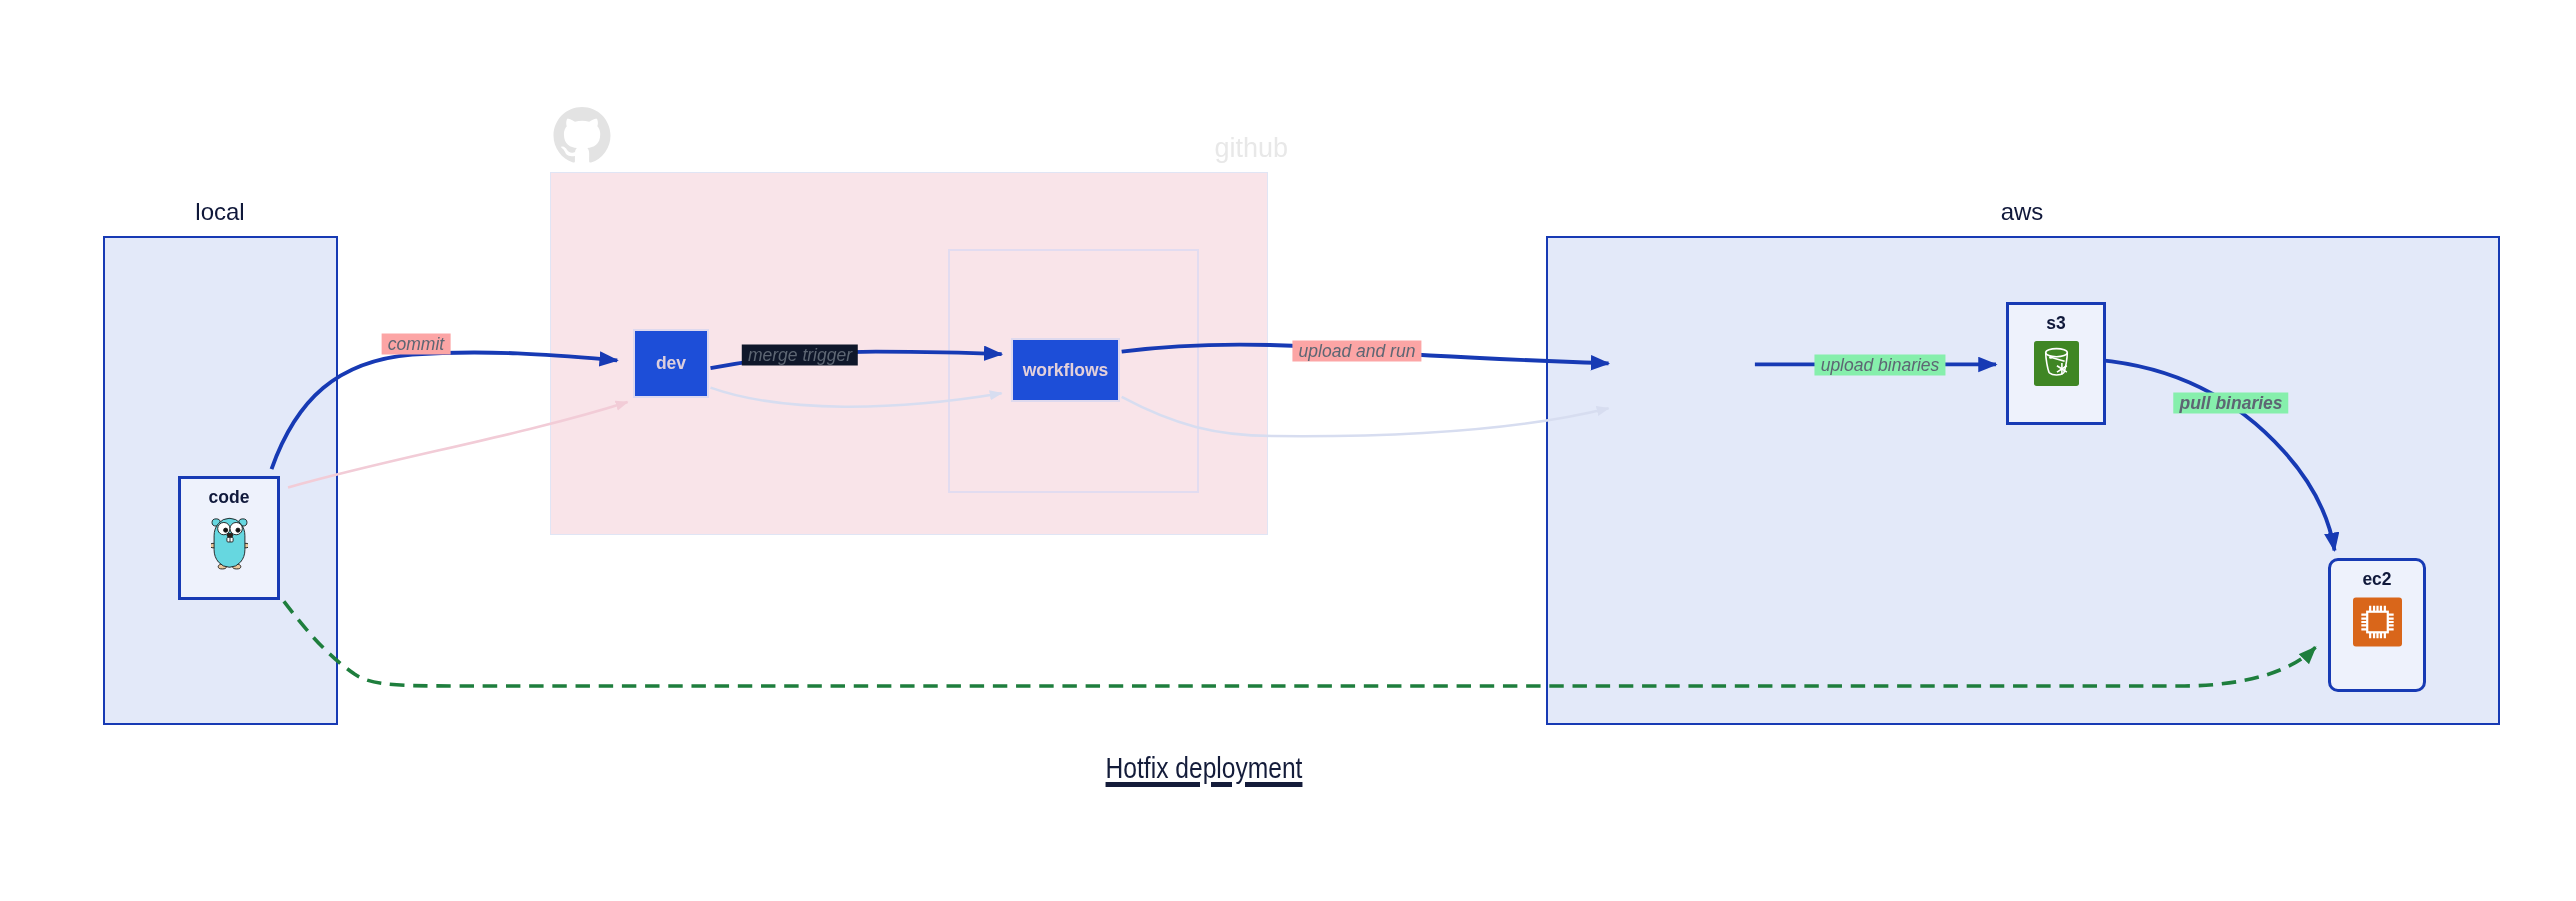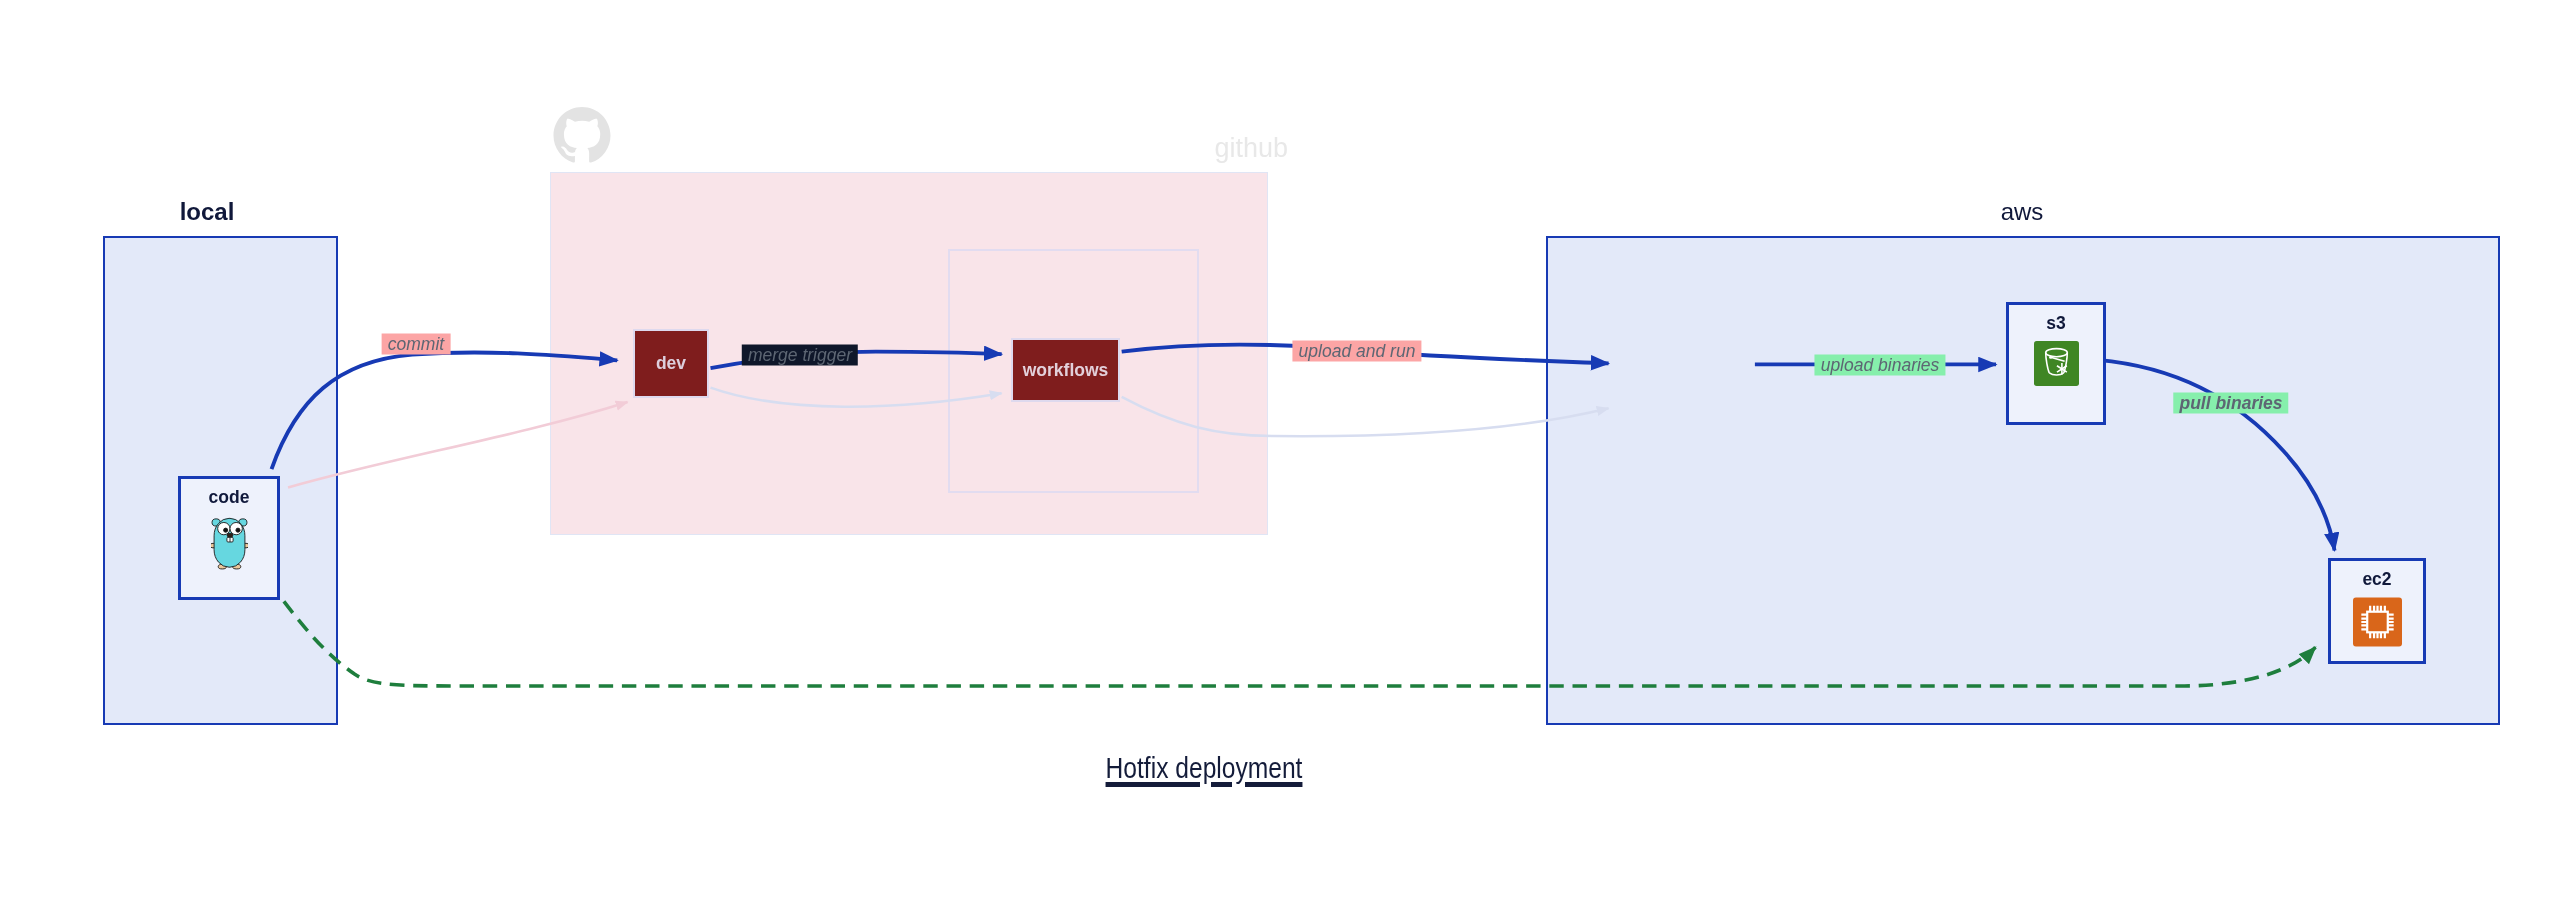--- a/index.html
+++ b/index.html
@@ -15,21 +15,21 @@
   .grp-label{position:absolute;font-size:24px;color:#10183a;white-space:nowrap;}
   .grp-label.center{transform:translateX(-50%);}
   .grp-label.right{transform:translateX(-100%);}
   .lbl-github{color:#e8e8e8;font-size:27px;}
   .lbl-master{color:#e7cdd8;}
   
   .node{position:absolute;box-sizing:border-box;border:3.1px solid #173ab4;background:#eef2fc;
         display:flex;flex-direction:column;align-items:center;}
   .node-label{font-weight:bold;font-size:17.5px;color:#10193b;margin-top:8.2px;letter-spacing:0;}
   .node-icon{margin-top:7.2px;}
-  .node-faded{position:absolute;box-sizing:border-box;border:2.1px solid #ded9ee;background:#7f1d1d;
+  .node-faded{position:absolute;box-sizing:border-box;border:2.1px solid #ded9ee;background:#1d4ed8;
         display:flex;align-items:center;justify-content:center;}
   .node-faded .node-label{color:#ddcfdd;margin:0;}
   .wf-label{color:#e3d0da !important;}
   
   svg.edges{position:absolute;left:0;top:0;z-index:2;}
   .grp,.grp-label{z-index:1;}
   .node,.node-faded{z-index:3;}
   .eblue{stroke:#173ab4;stroke-width:7.5;fill:none;}
   .epink{stroke:#f2ccd7;stroke-width:5;fill:none;}
   .elav{stroke:#d7ddf0;stroke-width:5;fill:none;}
@@ -47,21 +47,21 @@
 </style>
 </head>
 <body>
 
 <div class="canvas">
 
   <svg class="octocat" style="left:553px;top:107px;" width="58" height="57" viewBox="0 0 16 16">
     <path fill="#e3e3e3" d="M8 0C3.58 0 0 3.58 0 8c0 3.54 2.29 6.53 5.47 7.59.4.07.55-.17.55-.38 0-.19-.01-.82-.01-1.49-2.01.37-2.53-.49-2.69-.94-.09-.23-.48-.94-.82-1.13-.28-.15-.68-.52-.01-.53.63-.01 1.08.58 1.23.82.72 1.21 1.87.87 2.33.66.07-.52.28-.87.51-1.07-1.78-.2-3.64-.89-3.64-3.95 0-.87.31-1.59.82-2.15-.08-.2-.36-1.02.08-2.12 0 0 .67-.21 2.2.82.64-.18 1.32-.27 2-.27s1.36.09 2 .27c1.53-1.04 2.2-.82 2.2-.82.44 1.1.16 1.92.08 2.12.51.56.82 1.27.82 2.15 0 3.07-1.87 3.75-3.65 3.95.29.25.54.73.54 1.48 0 1.07-.01 1.93-.01 2.2 0 .21.15.46.55.38A8.01 8.01 0 0 0 16 8c0-4.42-3.58-8-8-8z"></path>
   </svg>
 
-  <div class="grp-label center" style="left:207px;top:198px;font-weight:bold;">local</div>
+  <div class="grp-label center" style="left:220px;top:198px;">local</div>
   <div class="grp-label right lbl-github" style="left:1288px;top:133px;">github</div>
   <div class="grp-label center lbl-master" style="left:1074px;top:218px;">master</div>
   <div class="grp-label center" style="left:2022px;top:198px;">aws</div>
 
   <div class="grp grp-blue" style="left:103px;top:236px;width:235px;height:489px;"></div>
   <div class="grp grp-pink" style="left:550px;top:172px;width:718px;height:363px;"></div>
   <div class="grp grp-master" style="left:948px;top:249px;width:251px;height:244px;"></div>
   <div class="grp grp-blue" style="left:1546px;top:236px;width:954px;height:489px;"></div>
 
   <svg class="edges" width="2604" height="902" viewBox="0 0 5054 1750">
@@ -139,21 +139,21 @@
       </g>
       <circle cx="37" cy="36" r="3.5" fill="#ffffff"></circle>
       <g stroke="#ffffff" stroke-width="3.5">
         <path d="M62 49 V75"></path>
           <path d="M51 55 L73 69"></path>
           <path d="M51 69 L73 55"></path>
       </g>
     </svg>
   </div>
 
-  <div class="node" style="left:2328px;top:558px;width:98px;height:106px;">
+  <div class="node" style="left:2328px;top:558px;width:98px;height:134px;border-radius:10px;">
     <span class="node-label">ec2</span>
     <svg class="node-icon" width="49" height="50" viewBox="0 0 100 100">
       <rect width="100" height="100" rx="6" fill="#d9661a"></rect>
       <g stroke="#ffffff" stroke-width="4.5" fill="none">
         <rect x="29" y="29" width="42" height="42"></rect>
         <path d="M35 17 V29 M43 17 V29 M50 17 V29 M57 17 V29 M65 17 V29"></path>
         <path d="M35 71 V83 M43 71 V83 M50 71 V83 M57 71 V83 M65 71 V83"></path>
         <path d="M17 35 H29 M17 43 H29 M17 50 H29 M17 57 H29 M17 65 H29"></path>
         <path d="M71 35 H83 M71 43 H83 M71 50 H83 M71 57 H83 M71 65 H83"></path>
       </g>

